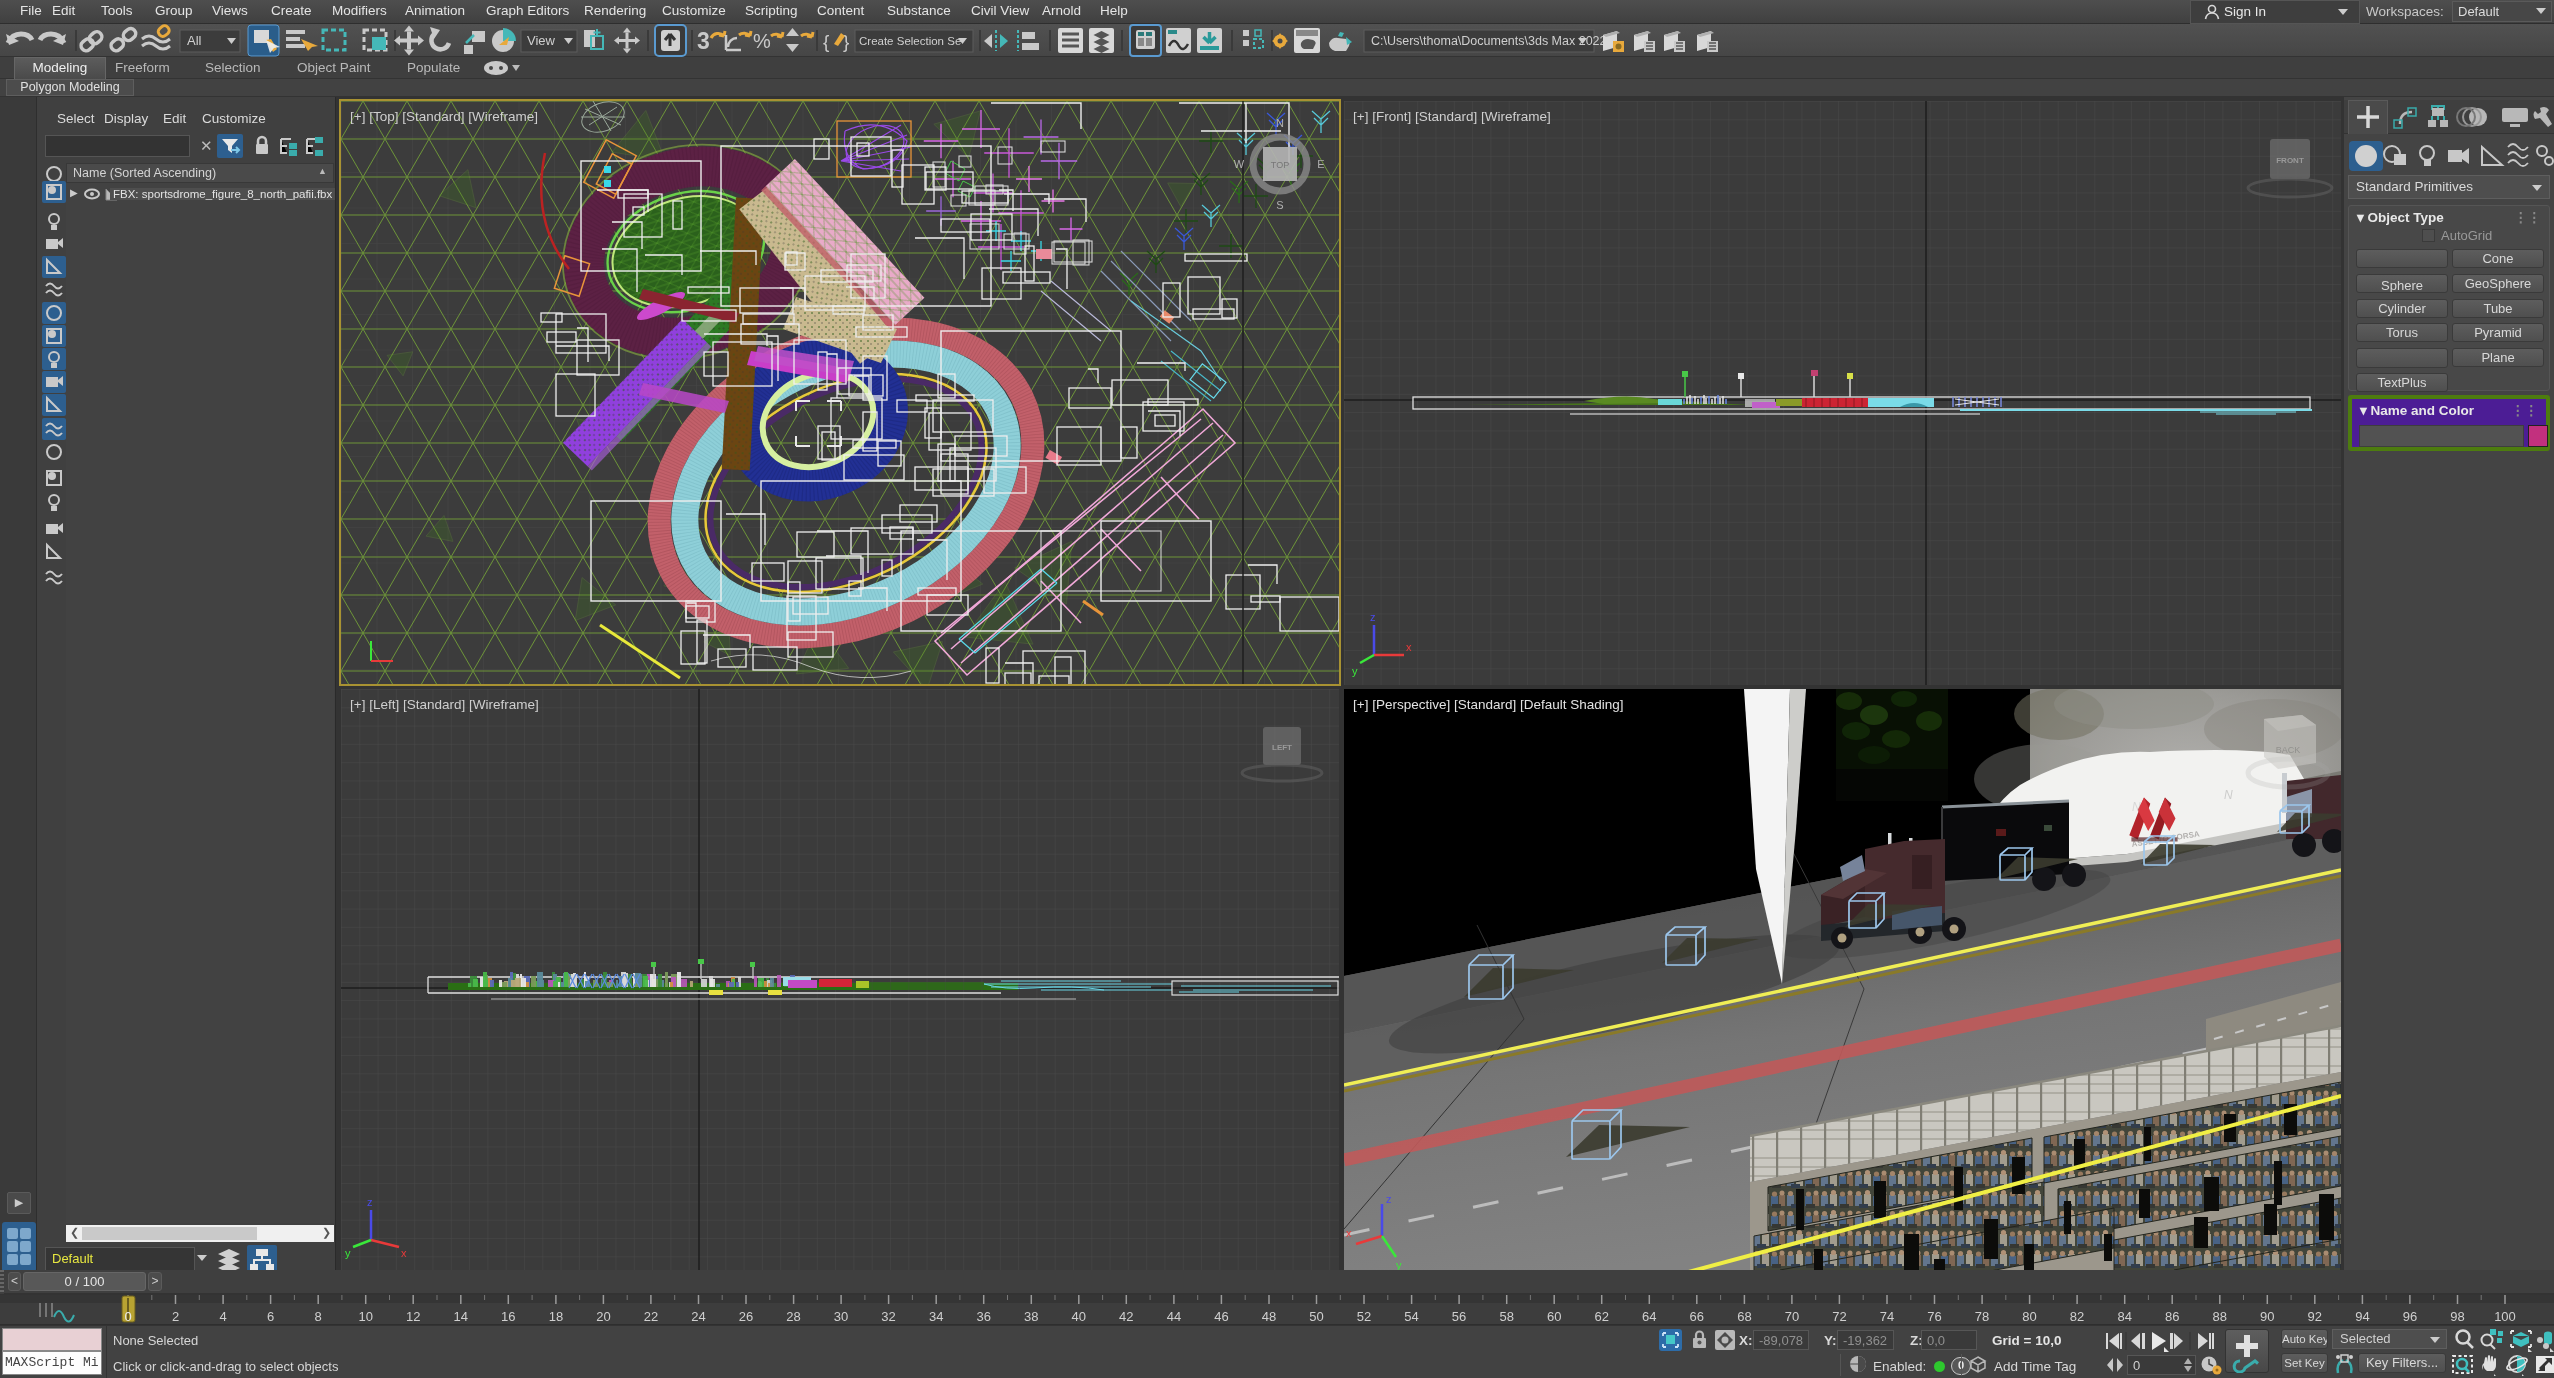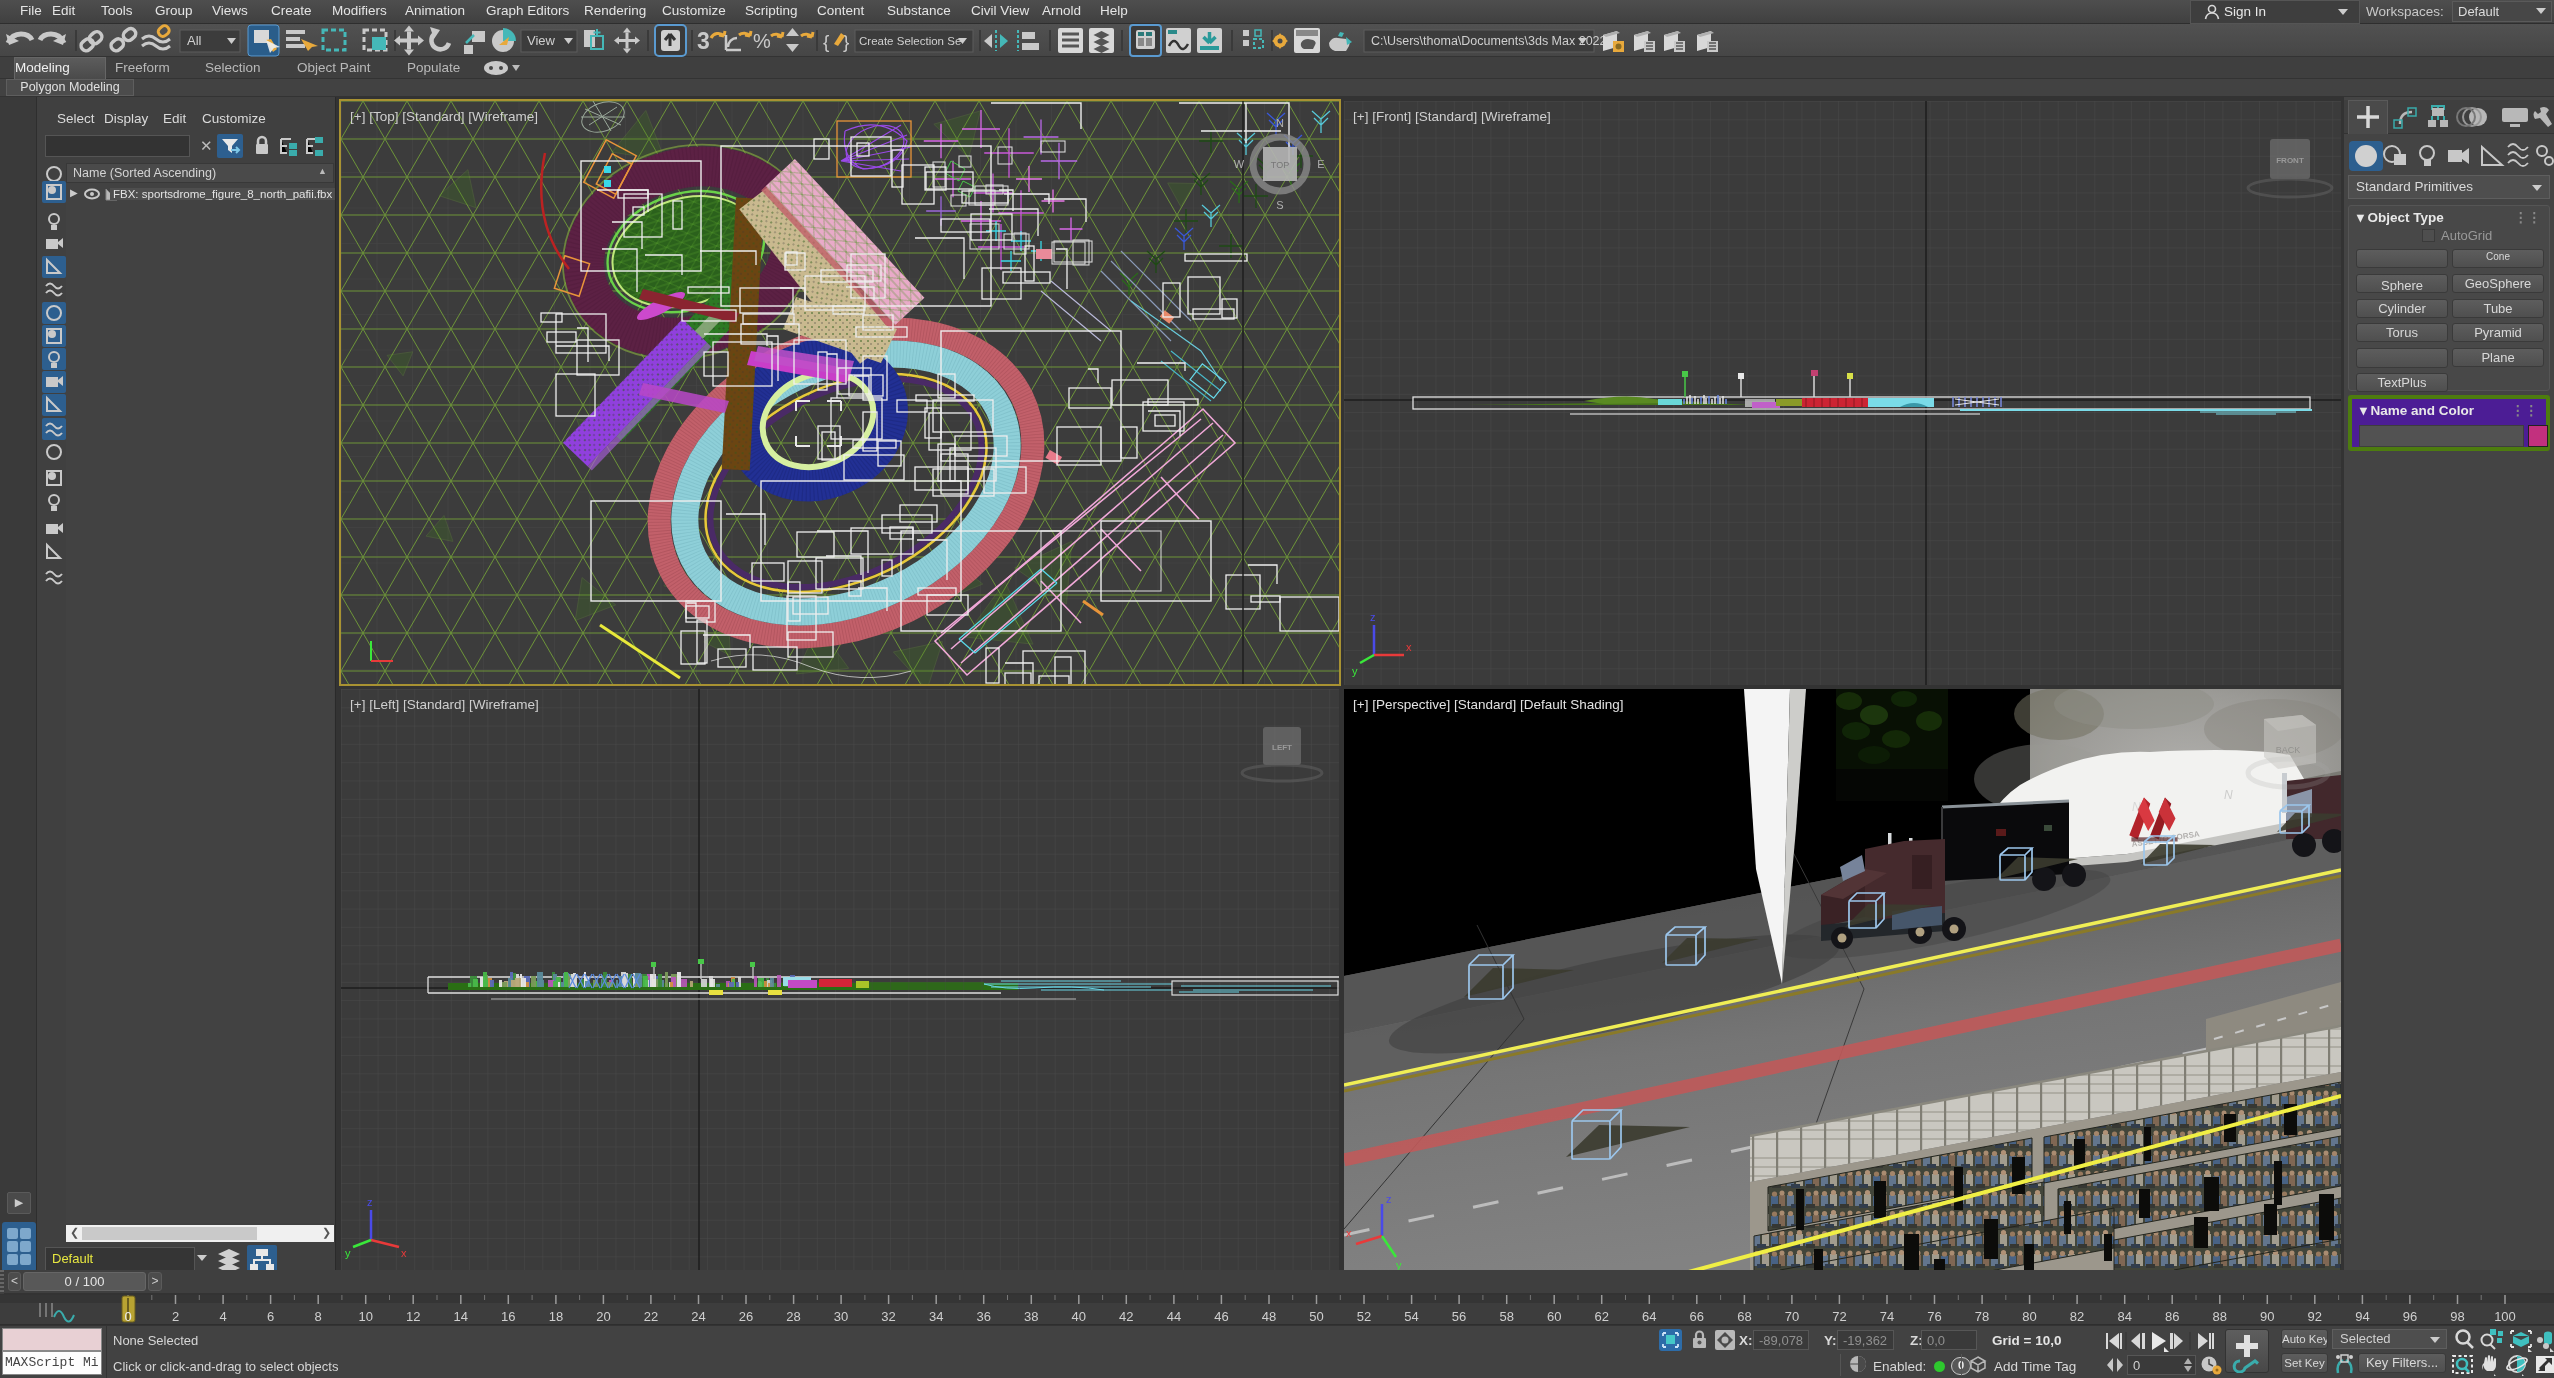--- a/index.html
+++ b/index.html
@@ -205,21 +205,21 @@
         </g>
         <g transform="translate(1695,5)">
           <path d="M2 6 l14 -4 v16 l-14 4 z" fill="#d8d8d8"></path>
           <path d="M2 6 l14 -4 3 2 -14 4 z" fill="#b0b0b0"></path>
           <rect x="12" y="12" width="11" height="11" fill="#c9c9c9"></rect>
           <path d="M14 14 h7 M14 17 h7 M14 20 h7" stroke="#555" stroke-width="1.5"></path>
         </g>
       </svg>
     </div>
     <div class="abs" style="left:0;top:57px;width:2554px;height:22px;background:#3f3f3f;border-bottom:1px solid #333">
-      <div class="abs" style="left:14px;top:0;width:92px;height:22px;background:linear-gradient(#5c5c5c,#4a4a4a);border:1px solid #666;border-bottom:none;color:#f0f0f0;font-size:13.5px;text-align:left;padding-top:2px">Modeling</div>
+      <div class="abs" style="left:14px;top:0;width:92px;height:22px;background:linear-gradient(#5c5c5c,#4a4a4a);border:1px solid #666;border-bottom:none;color:#f0f0f0;font-size:13.5px;text-align:center;padding-top:2px">Modeling</div>
       <span class="abs" style="left:115px;top:3px;color:#b9b9b9;font-size:13.5px">Freeform</span>
       <span class="abs" style="left:205px;top:3px;color:#b9b9b9;font-size:13.5px">Selection</span>
       <span class="abs" style="left:297px;top:3px;color:#b9b9b9;font-size:13.5px">Object Paint</span>
       <span class="abs" style="left:407px;top:3px;color:#b9b9b9;font-size:13.5px">Populate</span>
       <svg class="abs" style="left:482px;top:4px" width="40" height="16">
         <ellipse cx="14" cy="7" rx="12" ry="7" fill="#c9c9c9"></ellipse>
         <circle cx="9" cy="7" r="2" fill="#444"></circle>
         <circle cx="19" cy="7" r="2" fill="#444"></circle>
         <path d="M30 4 l8 0 -4 6 z" fill="#bbb"></path>
       </svg>
@@ -1205,21 +1205,21 @@
         <path d="M164 22 q5 -6 10 0 q5 6 10 0 M164 14 q5 -6 10 0 q5 6 10 0 M164 6 q5 -6 10 0 q5 6 10 0" stroke="#c8c8c8" stroke-width="1.8" fill="none"></path>
         <circle cx="198" cy="10" r="5" fill="none" stroke="#c8c8c8" stroke-width="2"></circle>
         <circle cx="205" cy="20" r="4" fill="none" stroke="#c8c8c8" stroke-width="2"></circle>
       </svg>
       <div class="abs" style="left:4px;top:78px;width:202px;height:24px;background:#4e4e4e;border:1px solid #5e5e5e;color:#dadada;font-size:13.5px;padding:3px 7px">Standard Primitives<span style="position:absolute;right:7px;top:9px;width:0;height:0;border-left:5px solid transparent;border-right:5px solid transparent;border-top:6px solid #ccc"></span></div>
       <div class="abs" style="left:4px;top:108px;width:202px;height:186px;background:#484848;border:1px solid #555;border-radius:3px">
         <div style="height:22px;color:#e8e8e8;font-size:13.5px;font-weight:bold;padding:3px 8px">▾ Object Type<span style="float:right;color:#888">⋮⋮</span></div>
         <div class="abs" style="left:73px;top:23px;width:13px;height:13px;background:#4e4e4e;border:1px solid #3a3a3a"></div>
         <span class="abs" style="left:92px;top:22px;color:#999;font-size:13px">AutoGrid</span>
         <div class="btn" style="left:7px;top:43.0px;width:92px;height:19px;font-size:13px;padding-top:14px">Box</div>
-        <div class="btn" style="left:103px;top:43.0px;width:92px;height:19px;font-size:10px;padding-top:1px">Cone</div>
+        <div class="btn" style="left:103px;top:43.0px;width:92px;height:19px;font-size:13px;padding-top:1px">Cone</div>
         <div class="btn" style="left:7px;top:67.8px;width:92px;height:19px;font-size:13px;padding-top:3px">Sphere</div>
         <div class="btn" style="left:103px;top:67.8px;width:92px;height:19px;font-size:13px;padding-top:1px">GeoSphere</div>
         <div class="btn" style="left:7px;top:92.6px;width:92px;height:19px;font-size:13px;padding-top:1px">Cylinder</div>
         <div class="btn" style="left:103px;top:92.6px;width:92px;height:19px;font-size:13px;padding-top:1px">Tube</div>
         <div class="btn" style="left:7px;top:117.4px;width:92px;height:19px;font-size:13px;padding-top:1px">Torus</div>
         <div class="btn" style="left:103px;top:117.4px;width:92px;height:19px;font-size:13px;padding-top:1px">Pyramid</div>
         <div class="btn" style="left:7px;top:142.2px;width:92px;height:19px;font-size:12px;padding-top:18px">Teapot</div>
         <div class="btn" style="left:103px;top:142.2px;width:92px;height:19px;font-size:13px;padding-top:1px">Plane</div>
         <div class="btn" style="left:7px;top:167.0px;width:92px;height:19px;font-size:13px;padding-top:1px">TextPlus</div>
       </div>

